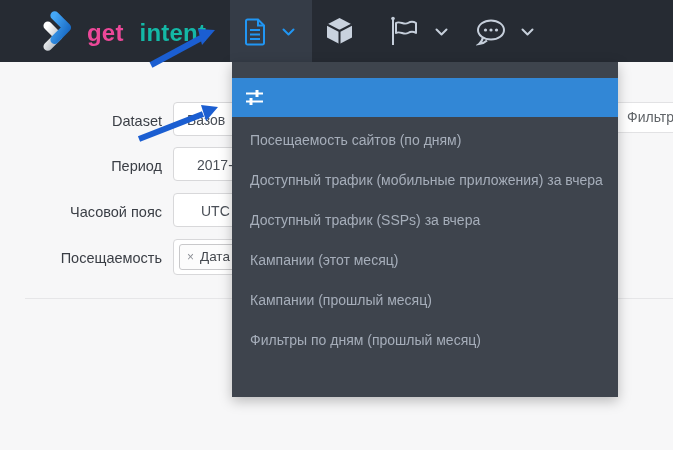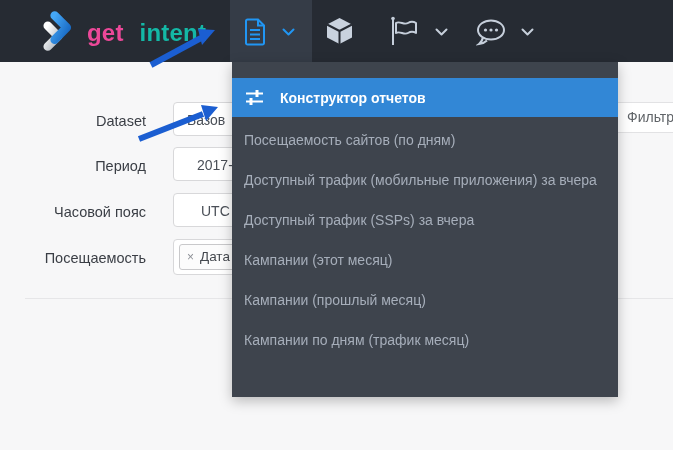--- a/index.html
+++ b/index.html
@@ -13,33 +13,33 @@
   .logo-get{color:#ec4899;}
   .logo-intent{color:#14b8a6;margin-left:16px;}
   .nav-tab{position:absolute;top:0;height:62px;display:flex;align-items:center;}
   .nav-tab.active{left:230px;width:82px;background:#353c47;}
   .icon-doc{position:absolute;left:245px;top:18px;}
   .chev{stroke:#c6cfdb;stroke-width:2;fill:none;stroke-linecap:round;stroke-linejoin:round;}
   .chev-blue{stroke:#2196f3;}
   .navchev{position:absolute;top:28px;}
 
   
-  .form-label{position:absolute;left:0;width:146px;text-align:right;font-size:14.5px;color:#3a3e45;}
+  .form-label{position:absolute;left:16px;width:146px;text-align:right;font-size:14.5px;color:#3a3e45;}
   .fld{position:absolute;left:173px;width:226px;height:34px;background:#fff;border:1px solid #d8d8da;border-radius:4px;font-size:14px;color:#4a4f57;line-height:34px;padding-left:13px;box-sizing:border-box;white-space:nowrap;overflow:hidden;}
   .tagbox{padding-left:5px;display:flex;align-items:center;}
   .tag{border:1px solid #c9c9cb;border-radius:3px;background:#fcfcfc;height:24px;line-height:22px;padding:0 9px 0 7px;font-size:13.5px;color:#45494f;display:flex;align-items:center;}
   .tag .x{color:#8d9096;margin-right:6px;font-size:12px;}
   .divider{position:absolute;left:25px;top:298px;width:648px;height:1px;background:#e6e6e8;}
   .filters-bar{position:absolute;left:556px;top:102px;width:117px;height:29px;background:#fff;border-top:1px solid #e2e2e4;border-bottom:1px solid #e2e2e4;font-size:14px;color:#606468;line-height:29px;padding-left:71px;box-sizing:content-box;white-space:nowrap;}
 
   
   .dropdown{position:absolute;left:232px;top:62px;width:386px;height:335px;background:#3e444d;z-index:20;box-shadow:0 4px 12px rgba(0,0,0,.25);}
   .dd-selected{margin-top:16px;height:39px;background:#3287d6;display:flex;align-items:center;color:#ffffff;font-size:14px;font-weight:600;}
   .dd-selected .ic{margin:0 16px 0 13px;}
-  .dd-item{height:40px;display:flex;align-items:center;padding-left:12px;color:#a6aeba;font-size:14px;cursor:pointer;white-space:nowrap;}
+  .dd-item{height:40px;display:flex;align-items:center;padding-left:18px;color:#a6aeba;font-size:14px;cursor:pointer;white-space:nowrap;}
 
   
   .arrows{position:absolute;top:0;left:0;z-index:50;pointer-events:none;}
 </style>
 </head>
 <body>
 
 <div class="stage">
 
   <div>
@@ -130,39 +130,38 @@
   </div>
 
   <div class="dropdown">
     <div class="dd-selected">
       <svg class="ic" width="19" height="17" viewBox="0 0 19 17">
         <line x1="1" y1="4.5" x2="18" y2="4.5" stroke="#fff" stroke-width="2"></line>
         <line x1="12" y1="1" x2="12" y2="8" stroke="#fff" stroke-width="3"></line>
         <line x1="1" y1="12.5" x2="18" y2="12.5" stroke="#fff" stroke-width="2"></line>
         <line x1="6" y1="9" x2="6" y2="16" stroke="#fff" stroke-width="3"></line>
       </svg>
-      <span>Конструктор отчетов</span>
     </div>
     <div class="dd-item" style="margin-top:3px;">
         <span>Посещаемость сайтов (по дням)</span>
       </div>
     <div class="dd-item">
         <span>Доступный трафик (мобильные приложения) за вчера</span>
       </div>
     <div class="dd-item">
         <span>Доступный трафик (SSPs) за вчера</span>
       </div>
     <div class="dd-item">
         <span>Кампании (этот месяц)</span>
       </div>
     <div class="dd-item">
         <span>Кампании (прошлый месяц)</span>
       </div>
     <div class="dd-item">
-        <span>Кампании по дням (трафик месяц)</span>
+        <span>Фильтры по дням (прошлый месяц)</span>
       </div>
   </div>
 
   <svg class="arrows" width="673" height="450" viewBox="0 0 673 450">
     <g>
       <line x1="151" y1="65" x2="201" y2="38" stroke="#1b5ed1" stroke-width="6"></line>
       <polygon points="215,30 198,29 202,45" fill="#1b5ed1"></polygon>
     </g>
     <g>
       <line x1="139" y1="139" x2="203" y2="114" stroke="#1b5ed1" stroke-width="6"></line>

